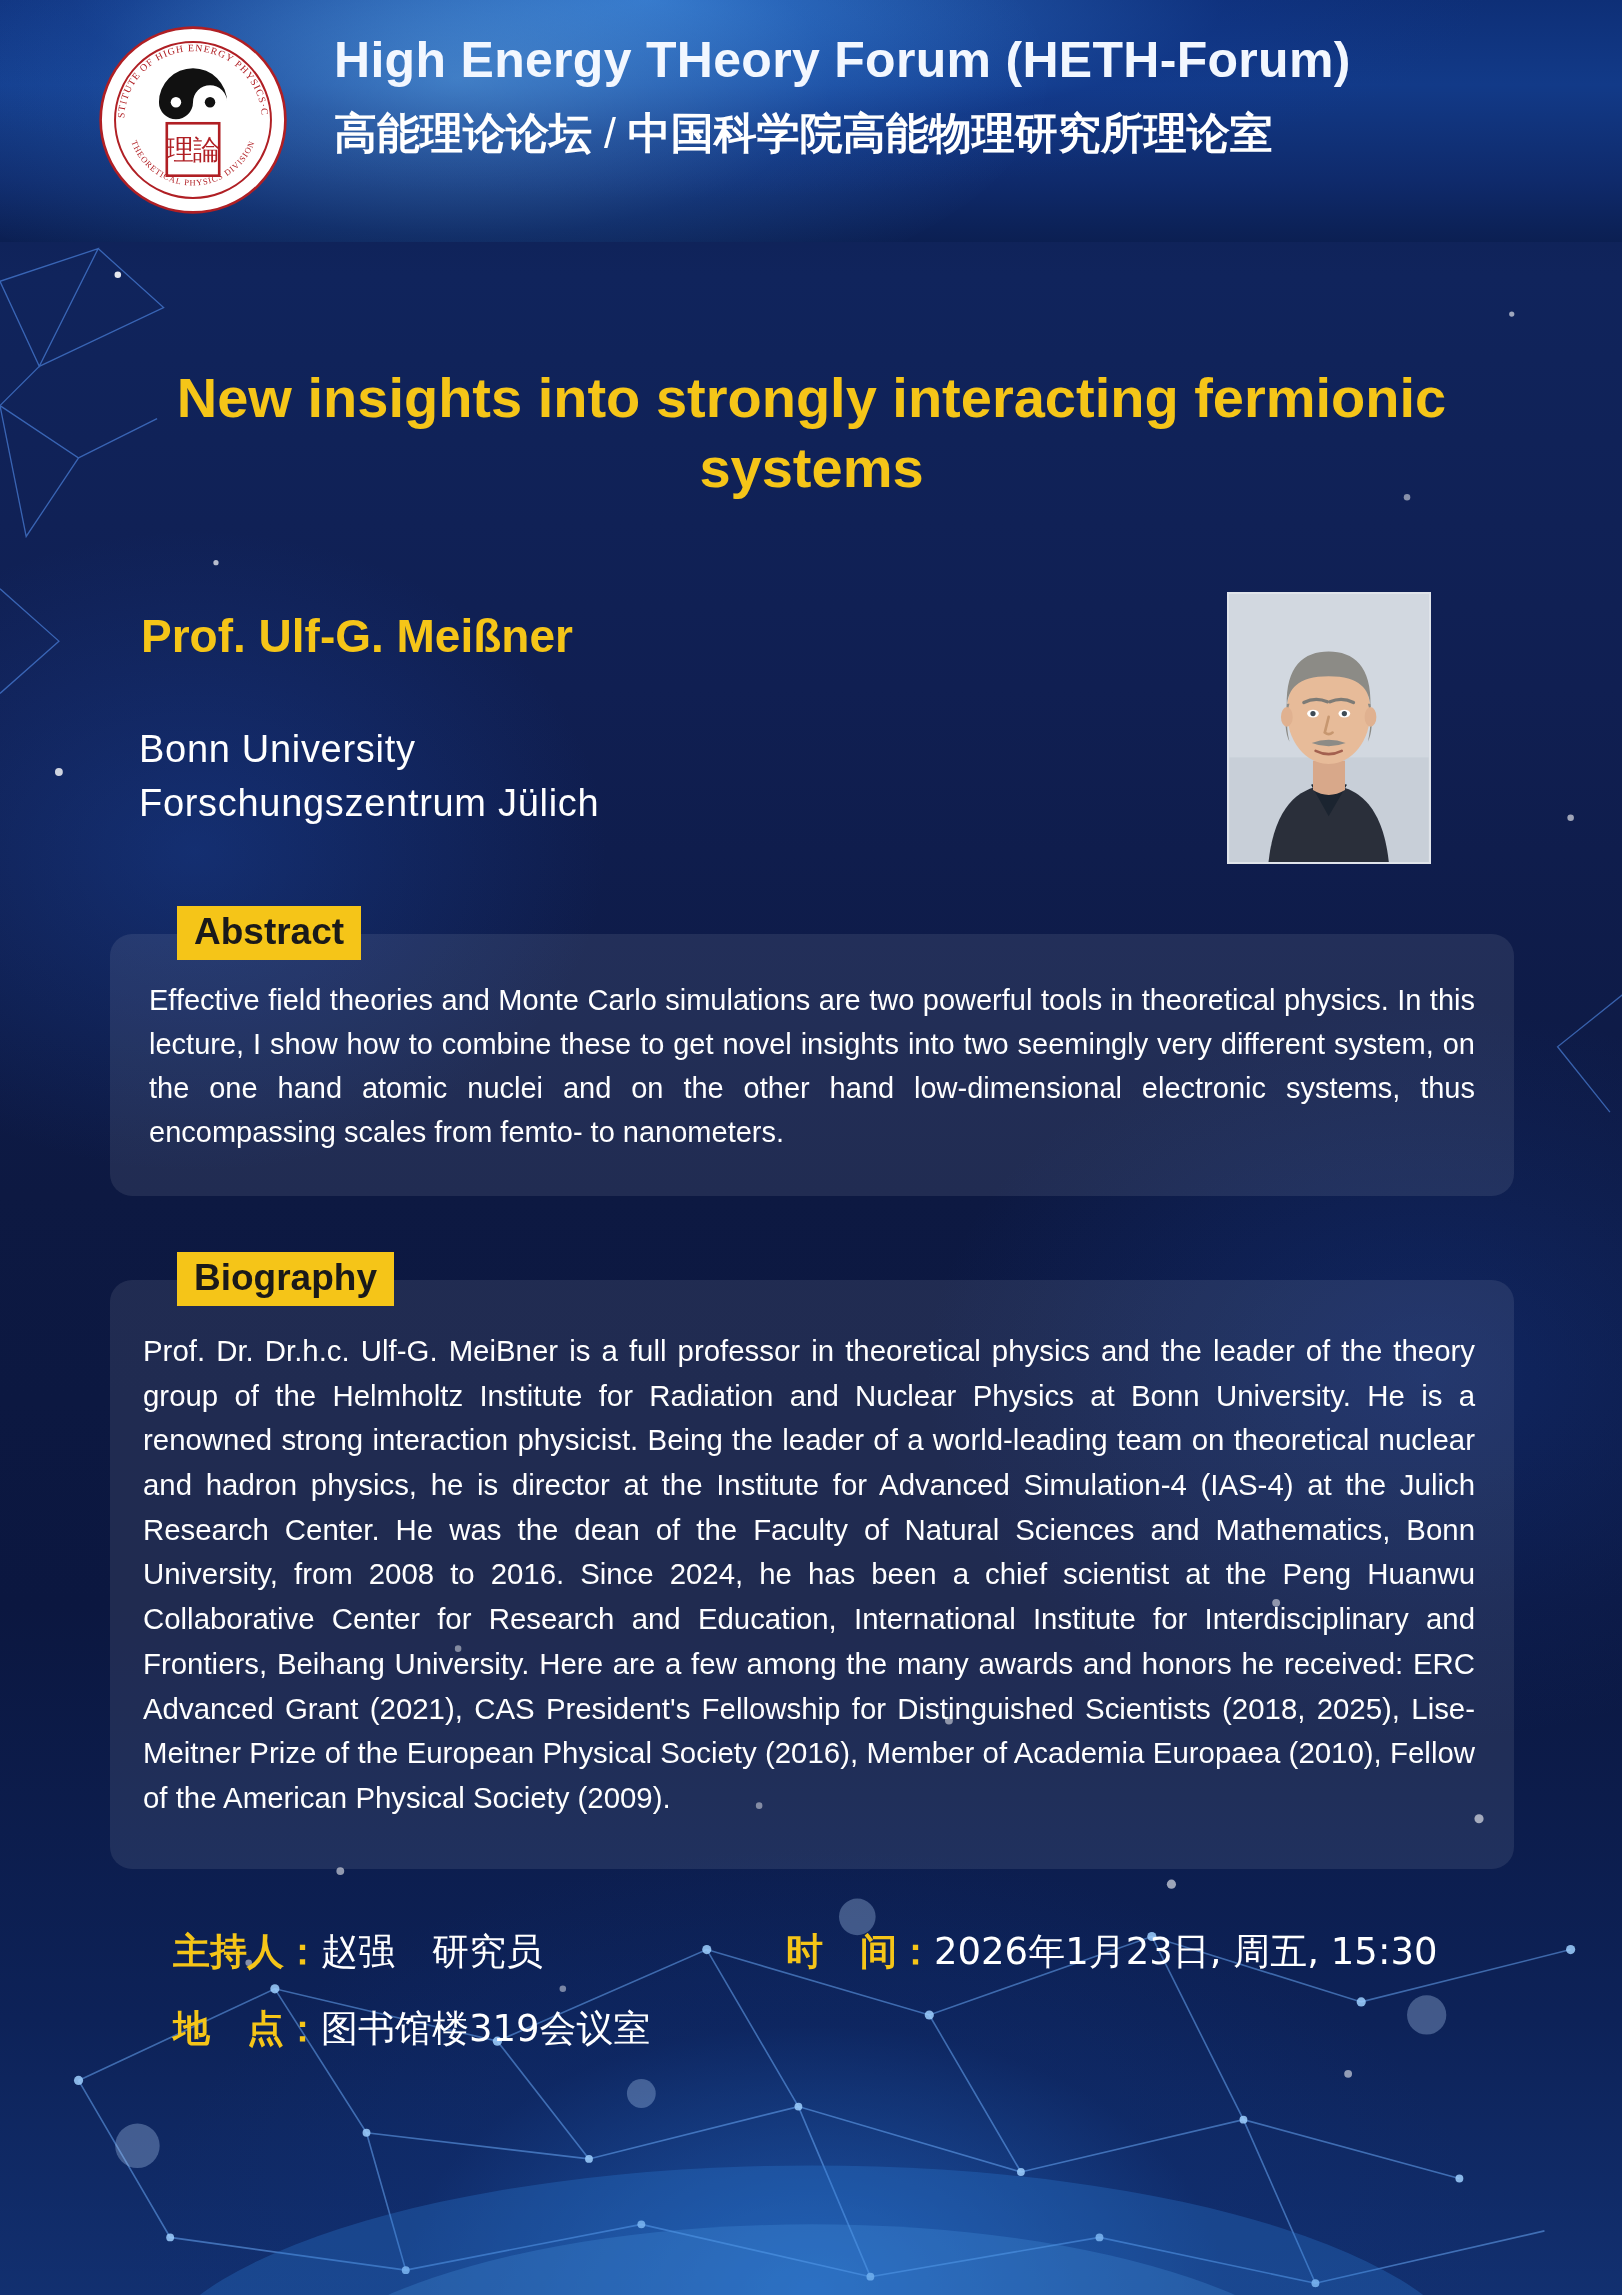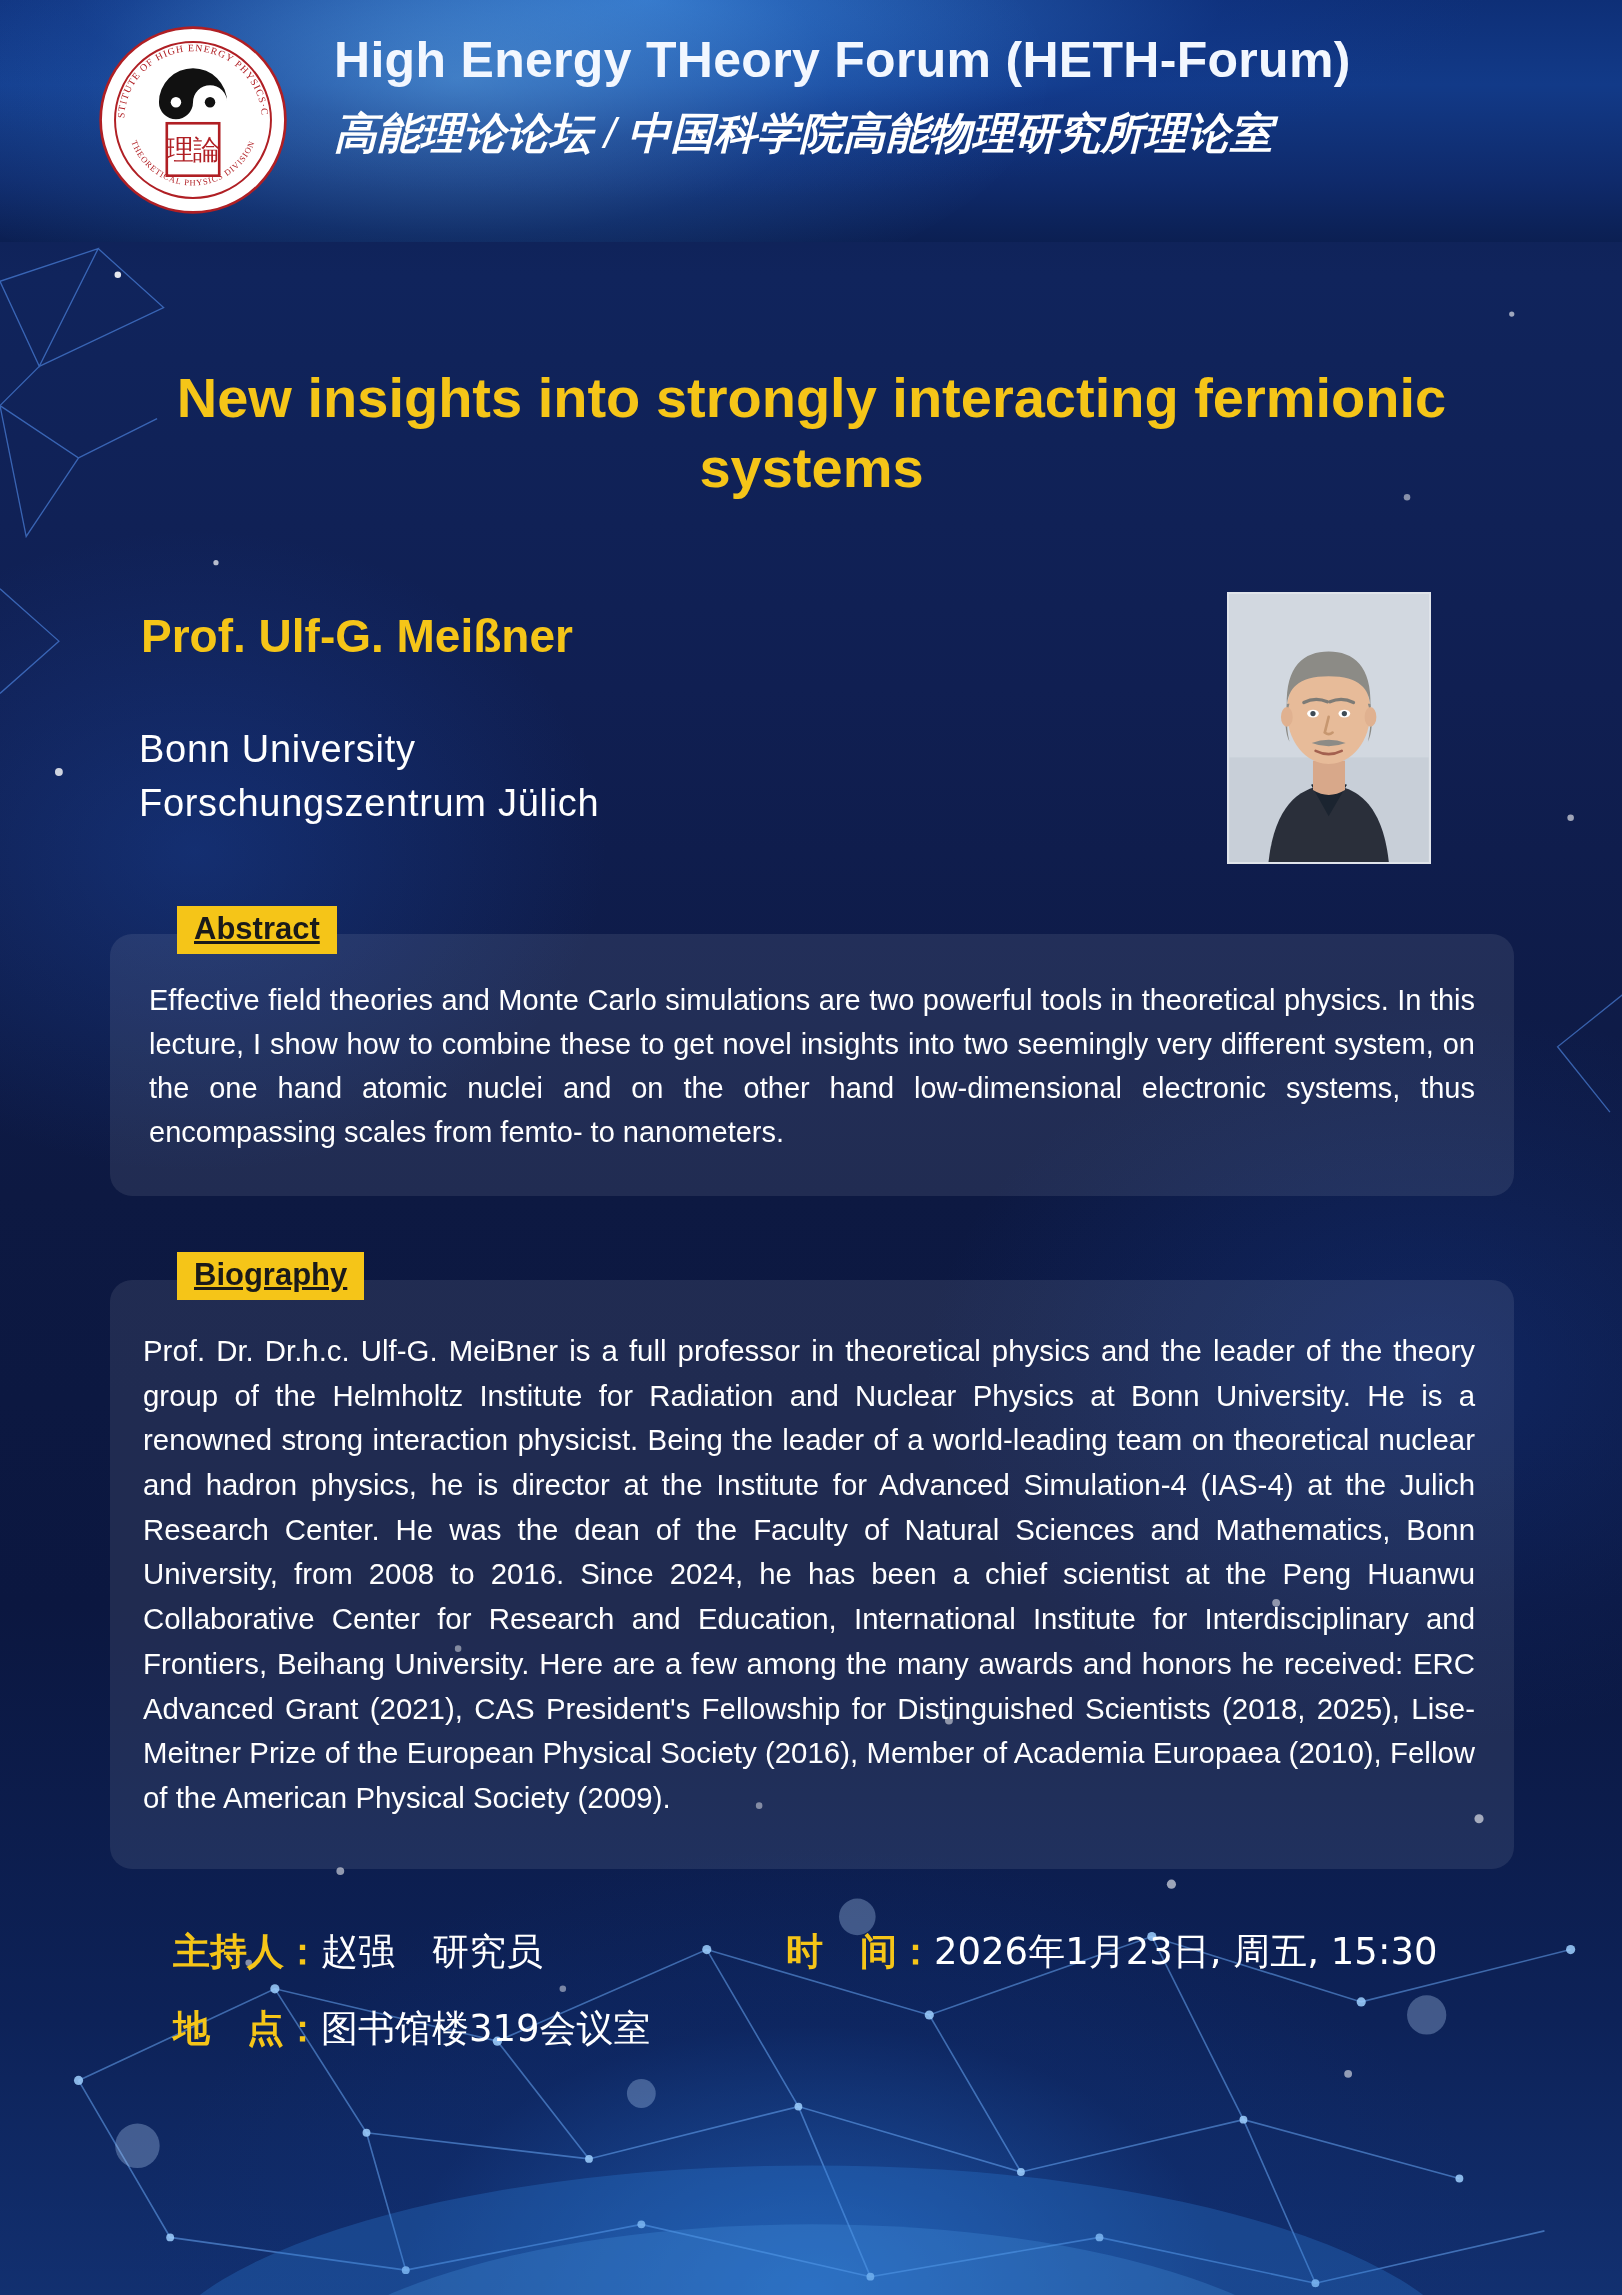--- a/index.html
+++ b/index.html
@@ -64,21 +64,20 @@
     letter-spacing: 0.3px;
     color: #f2f7ff;
     white-space: nowrap;
   }
   .header-line2 {
     margin-top: 15.7px;
     font-size: 43px;
     font-weight: bold;
     color: #ffffff;
     white-space: nowrap;
-    font-style: italic;
   }
   .header-line2 .sep { font-weight: normal; }
 
   
   .talk-title {
     position: absolute;
     left: 131px; top: 363px;
     width: 1361px;
     text-align: center;
     color: #f5c518;
@@ -111,26 +110,25 @@
     overflow: hidden;
     background: #cfd6df;
   }
   .portrait svg { display: block; width: 100%; height: 100%; }
 
   
   .tab {
     position: absolute;
     background: #f5c518;
     color: #1a1a1a;
-    font-size: 31px;
+    font-size: 37px;
     font-weight: bold;
     padding: 5.2px 17px 6.5px 17px;
     z-index: 3;
     white-space: nowrap;
-    text-decoration: underline;
   }
   .card {
     position: absolute;
     background: rgba(255,255,255,0.085);
     border-radius: 22px;
     color: #ffffff;
   }
   .card p {
     margin: 0;
     text-align: justify;

